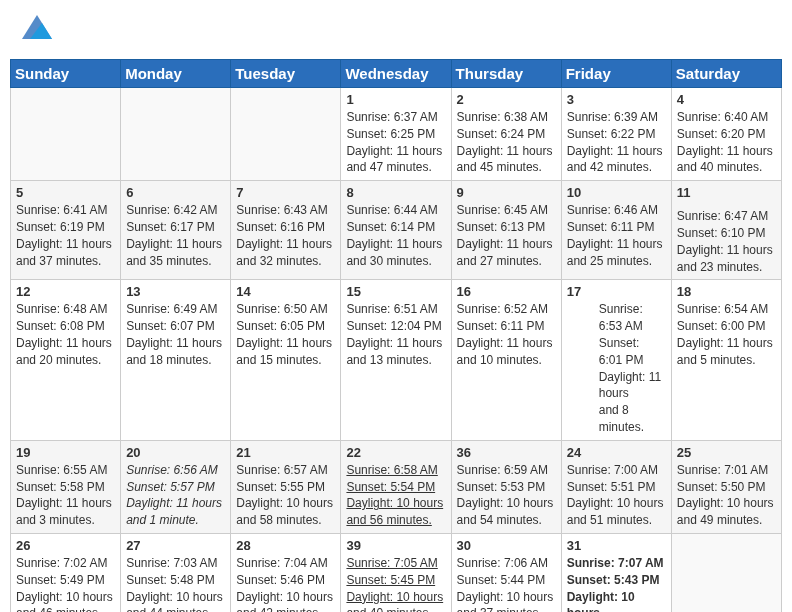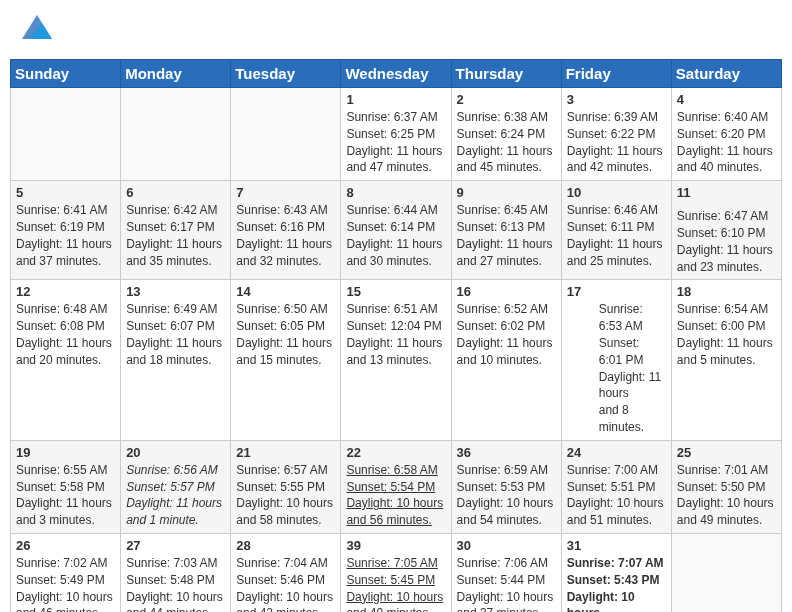--- a/index.html
+++ b/index.html
@@ -231,21 +231,21 @@
         <td>
           <div class="day-number">15</div>
           <div class="day-info" style="white-space: pre-line;">Sunrise: 6:51 AM
 Sunset: 12:04 PM
 Daylight: 11 hours
 and 13 minutes.</div>
         </td>
         <td>
           <div class="day-number">16</div>
           <div class="day-info" style="white-space: pre-line;">Sunrise: 6:52 AM
-Sunset: 6:02 PM
+Sunset: 6:11 PM
 Daylight: 11 hours
 and 10 minutes.</div>
         </td>
         <td>
           <div class="day-number">17</div>
           <div class="day-info" style="white-space: pre-line; margin-left: 32px;">Sunrise: 6:53 AM
 Sunset: 6:01 PM
 Daylight: 11 hours
 and 8 minutes.</div>
         </td>

